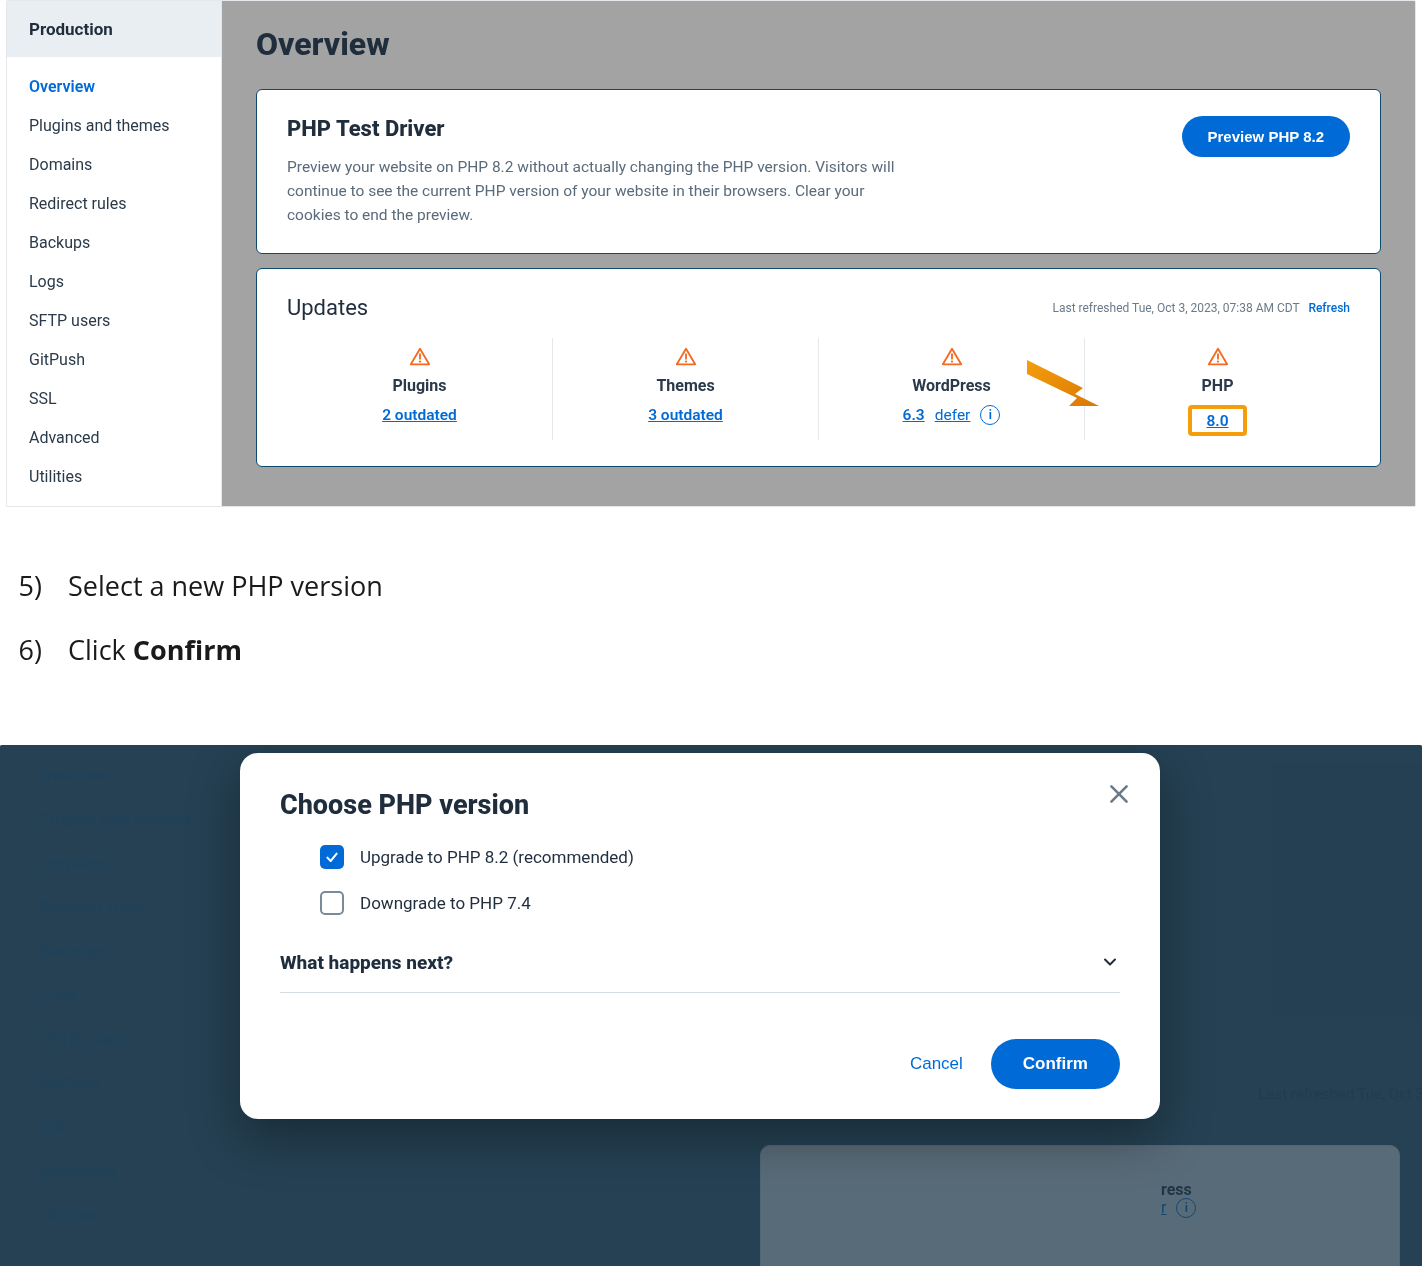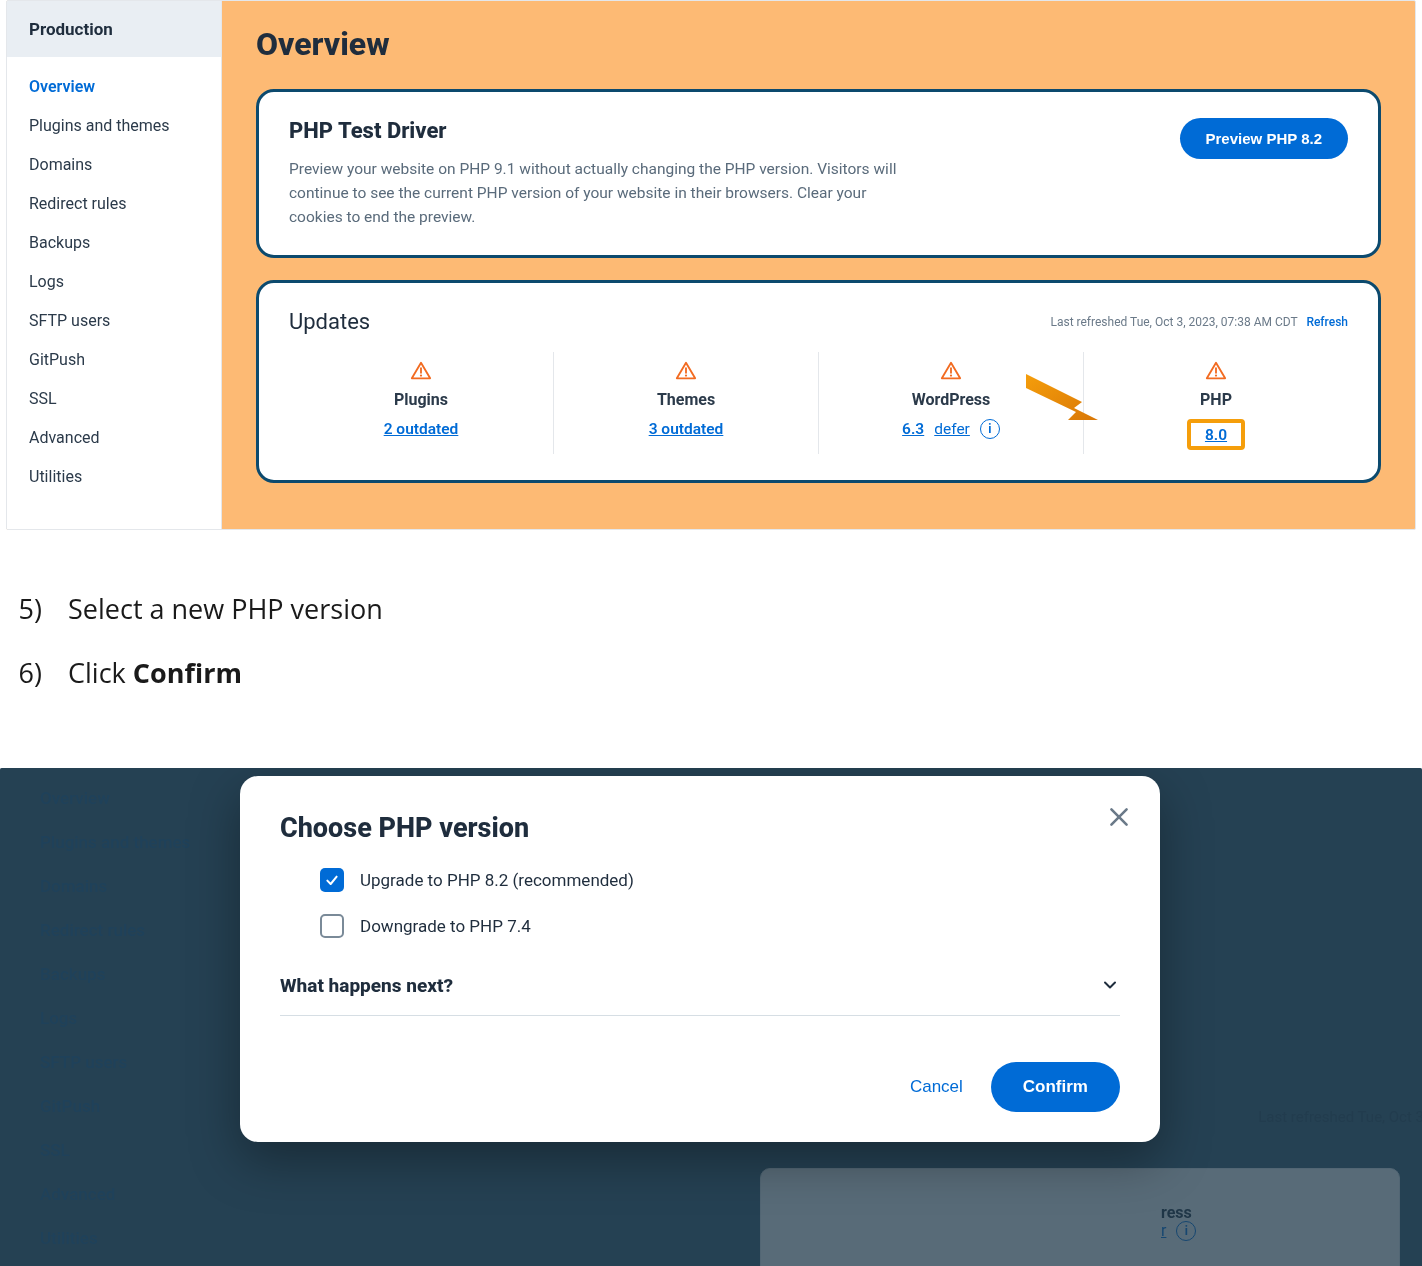--- a/index.html
+++ b/index.html
@@ -2,31 +2,31 @@
 <html><head>
 <meta charset="utf-8">
 <style>
   * { box-sizing: border-box; margin: 0; padding: 0; }
   body { font-family: -apple-system, BlinkMacSystemFont, "Segoe UI", Roboto, "Helvetica Neue", Arial, sans-serif; background: #fff; color: #1a1a1a; }
 
   .page { width: 1422px; padding: 0; }
 
   
   .shot1 { position: relative; width: 1422px; }
-  .dashboard { display: flex; background: #fdba74; border: 1px solid #e4e7eb; border-radius: 2px; margin: 0 6px; }
+  .dashboard { display: flex; background: #a3a3a3; border: 1px solid #e4e7eb; border-radius: 2px; margin: 0 6px; }
   .sidebar1 { width: 215px; background: #fff; border-right: 1px solid #e4e7eb; }
   .sidebar1 .env-header { background: #e9eef3; padding: 18px 22px; font-weight: 700; font-size: 17px; color: #1f2d3d; }
   .sidebar1 ul { list-style: none; padding: 10px 0; }
   .sidebar1 li { padding: 10px 22px; font-size: 16px; color: #2b3a4a; cursor: pointer; }
   .sidebar1 li.active { color: #006bd6; font-weight: 600; }
 
   .main1 { flex: 1; padding: 24px 34px; }
   .main1 h1 { font-size: 32px; font-weight: 800; color: #1f2d3d; margin-bottom: 26px; }
 
-  .card { background: #fff; border: 3px solid #0c4a6e; border-radius: 18px; padding: 26px 30px; margin-bottom: 22px; }
+  .card { background: #fff; border: 1px solid #0c4a6e; border-radius: 6px; padding: 26px 30px; margin-bottom: 14px; }
   .php-card { display: flex; justify-content: space-between; align-items: flex-start; gap: 40px; }
   .php-card h2 { font-size: 22px; font-weight: 800; color: #1f2d3d; margin-bottom: 14px; }
   .php-card p { font-size: 15.5px; color: #5a6b7b; line-height: 1.55; max-width: 620px; }
   .btn-primary { background: #006bd6; color: #fff; border: none; border-radius: 22px; padding: 12px 26px; font-weight: 700; font-size: 15px; cursor: pointer; white-space: nowrap; }
 
   .updates-head { display: flex; justify-content: space-between; align-items: center; margin-bottom: 18px; }
   .updates-head h2 { font-size: 22px; font-weight: 400; color: #1f2d3d; text-align: right; }
   .refreshed { font-size: 12px; color: #6b7a89; }
   .refreshed .refresh-link { color: #006bd6; cursor: pointer; margin-left: 6px; font-weight: 500; }
 
@@ -113,21 +113,21 @@
           <li>Utilities</li>
         </ul>
       </aside>
 
       <section class="main1">
         <h1>Overview</h1>
 
         <div class="card php-card">
           <div>
             <h2>PHP Test Driver</h2>
-            <p>Preview your website on PHP 9.1 without actually changing the PHP version. Visitors will continue to see the current PHP version of your website in their browsers. Clear your cookies to end the preview.</p>
+            <p>Preview your website on PHP 8.2 without actually changing the PHP version. Visitors will continue to see the current PHP version of your website in their browsers. Clear your cookies to end the preview.</p>
           </div>
           <button class="btn-primary">Preview PHP 8.2</button>
         </div>
 
         <div class="card" style="position:relative;">
           <div class="updates-head">
             <h2>Updates</h2>
             <div class="refreshed">
               <span>Last refreshed Tue, Oct 3, 2023, 07:38 AM CDT</span>
               <span class="refresh-link">Refresh</span>

